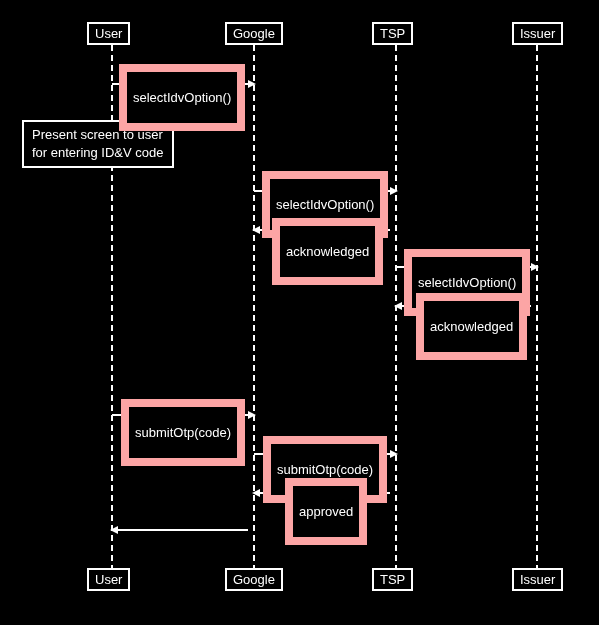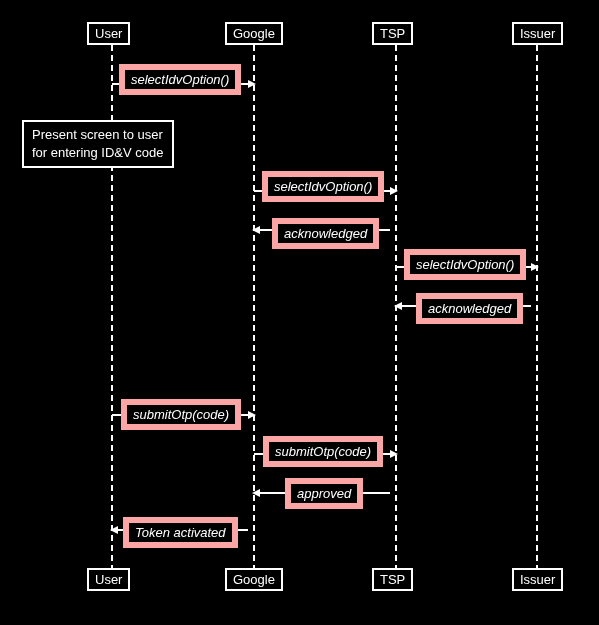--- a/index.html
+++ b/index.html
@@ -29,25 +29,24 @@
       padding: 2px 6px;
       white-space: nowrap;
       font-size: 13px;
     }
 
     
     .message-label {
       position: absolute;
       background: #000;
       color: #fff;
-      border: 6px solid #fca5a5;
-      padding: 2px 6px;
+      border: 8px solid #fca5a5;
+      padding: 18px 6px;
       white-space: nowrap;
       font-size: 13px;
-      font-style: italic;
     }
 
     
     .note-box {
       position: absolute;
       background: #000;
       color: #fff;
       border: 2px solid #fff;
       padding: 4px 8px;
       font-size: 13px;
@@ -137,15 +136,14 @@
   <div class="message-label" style="left:404px; top:249px;">selectIdvOption()</div>
 
   <div class="message-label" style="left:416px; top:293px;">acknowledged</div>
 
   <div class="message-label" style="left:121px; top:399px;">submitOtp(code)</div>
 
   <div class="message-label" style="left:263px; top:436px;">submitOtp(code)</div>
 
   <div class="message-label" style="left:285px; top:478px;">approved</div>
 
-  <div class="message-label" style="left:123px; top:517px;">Token activated</div>
 
 </div>
 
 </body></html>

